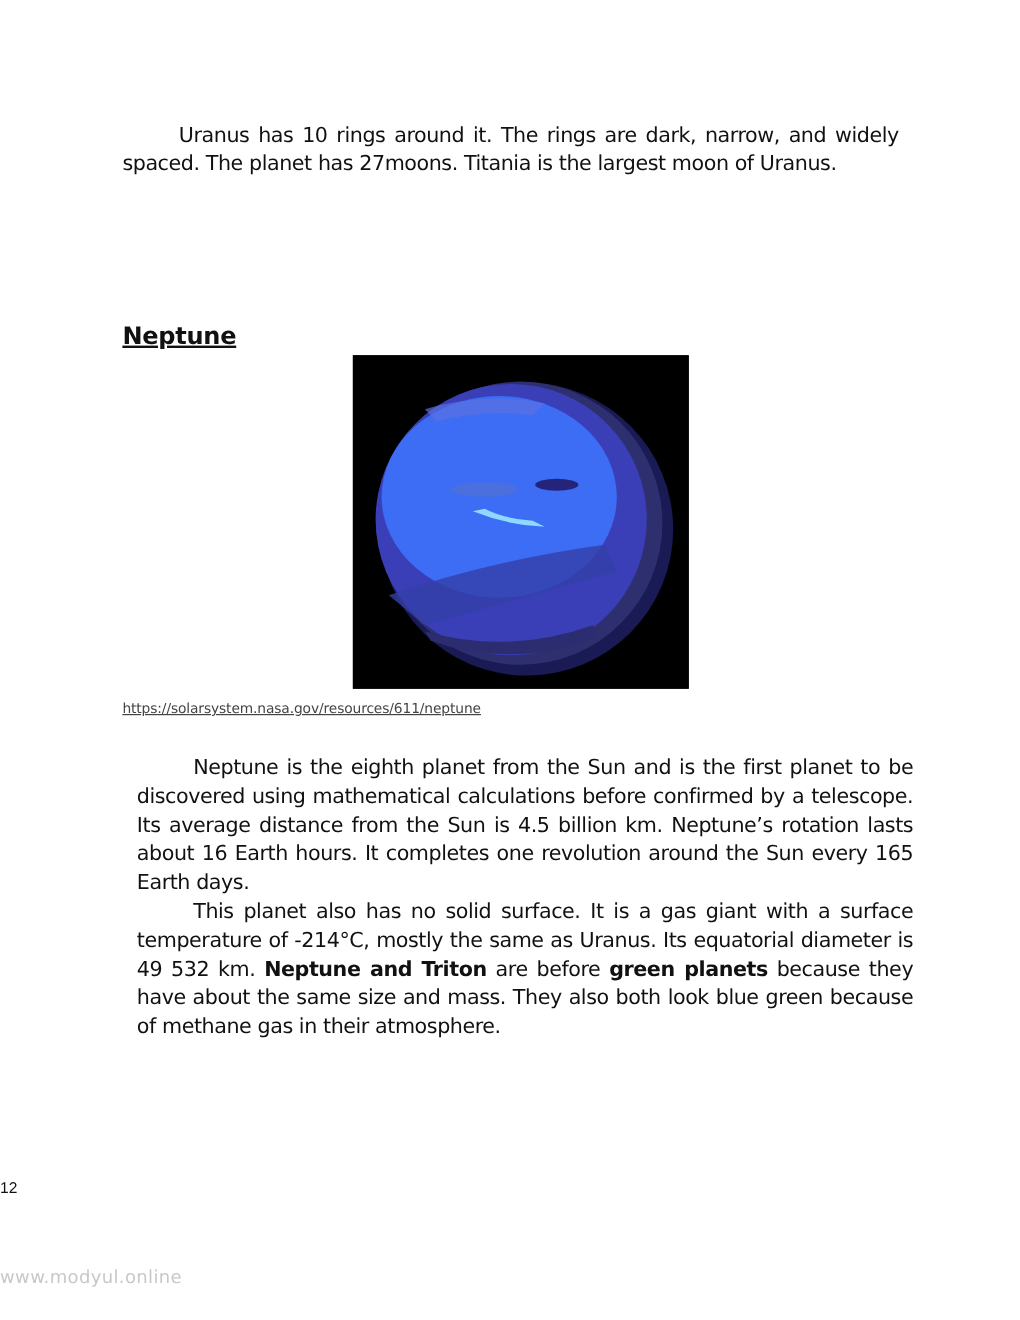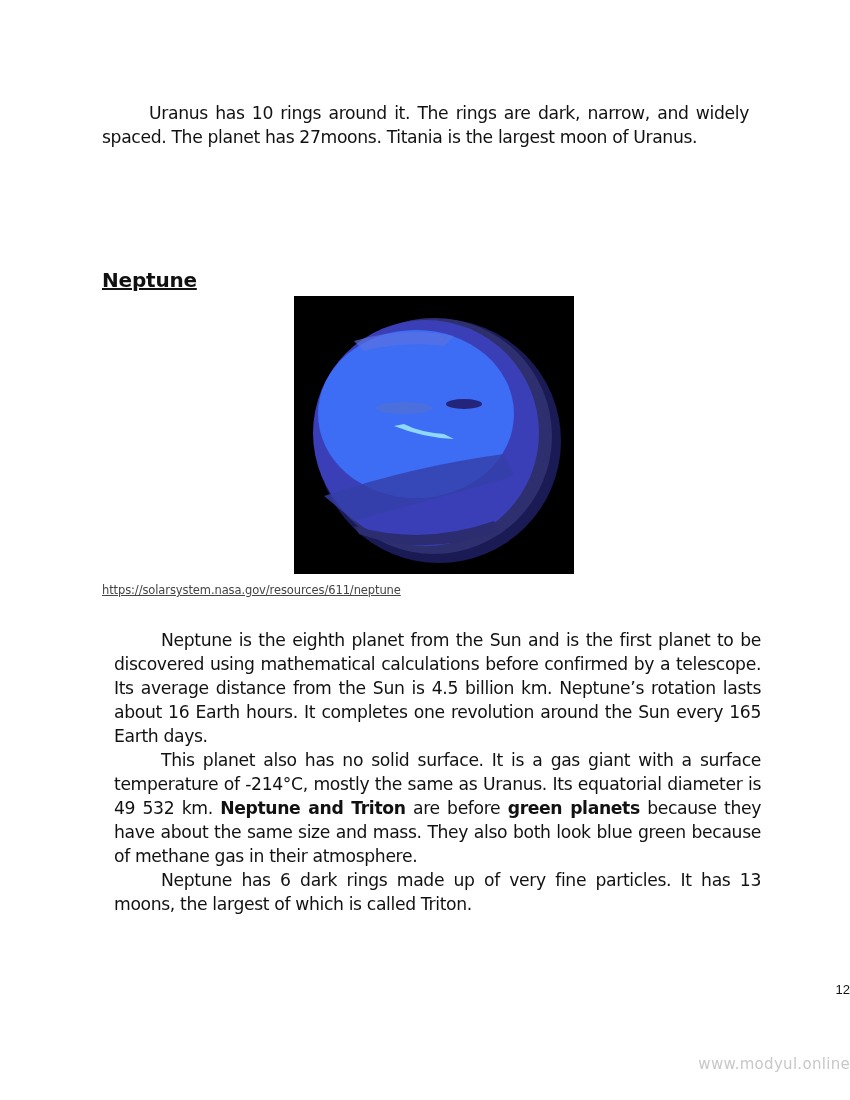--- a/index.html
+++ b/index.html
@@ -21,25 +21,25 @@
     position: absolute; left: 192px; top: 195px; width: 280px; height: 278px;
     background: #000;
   }
   .caption {
     position: absolute; left: 0; top: 482px; width: 657px; text-align: left;
     font-size: 11.5px; color: #444; text-decoration: underline; letter-spacing: -0.1px;
   }
   .block1 { position: absolute; left: 0; top: 0; width: 647px; }
   .block2 { position: absolute; left: 0; top: 527px; width: 647px; margin-left: 12px; }
   .pagenum {
-    position: absolute; left: 0; top: 982px; width: 850px; text-align: right;
+    position: absolute; left: 0; top: 982px; width: 850px; text-align: left;
     font-family: "Liberation Sans", sans-serif; font-size: 13px; color: #111;
   }
   .watermark {
-    position: absolute; left: 0; top: 1055px; width: 850px; text-align: right;
+    position: absolute; left: 0; top: 1055px; width: 850px; text-align: left;
     font-family: "DejaVu Sans", sans-serif; font-size: 15px; color: #c8c8c8; letter-spacing: 0.3px;
   }
   b { font-weight: bold; }
 </style>
 </head>
 <body>
 
 <div class="page">
   <div class="block1">
     <p>Uranus has 10 rings around it. The rings are dark, narrow, and widely spaced. The planet has 27moons. Titania is the largest moon of Uranus.</p>
@@ -61,18 +61,17 @@
       <ellipse cx="110" cy="112" rx="28" ry="6" fill="#4f72d8" opacity="0.8"></ellipse>
       <path d="M60 230 Q130 250 200 225 L205 235 Q130 262 65 238 Z" fill="#2c2c70"></path>
     </svg>
   </div>
 
   <div class="caption">https://solarsystem.nasa.gov/resources/611/neptune</div>
 
   <div class="block2">
     <p>Neptune is the eighth planet from the Sun and is the first planet to be discovered using mathematical calculations before confirmed by a telescope. Its average distance from the Sun is 4.5 billion km. Neptune’s rotation lasts about 16 Earth hours. It completes one revolution around the Sun every 165 Earth days.</p>
     <p><span>This planet also has no solid surface. It is a gas giant with a surface temperature of -214°C, mostly the same as Uranus. Its equatorial diameter is 49 532 km. </span><b>Neptune and Triton</b><span> are before </span><b>green planets</b><span> because they have about the same size and mass. They also both look blue green because of methane gas in their atmosphere.</span></p>
-    <p>Neptune has 6 dark rings made up of very fine particles. It has 13 moons, the largest of which is called Triton.</p>
   </div>
 </div>
 
 <div class="pagenum">12</div>
 <div class="watermark">www.modyul.online</div>
 
 </body></html>

